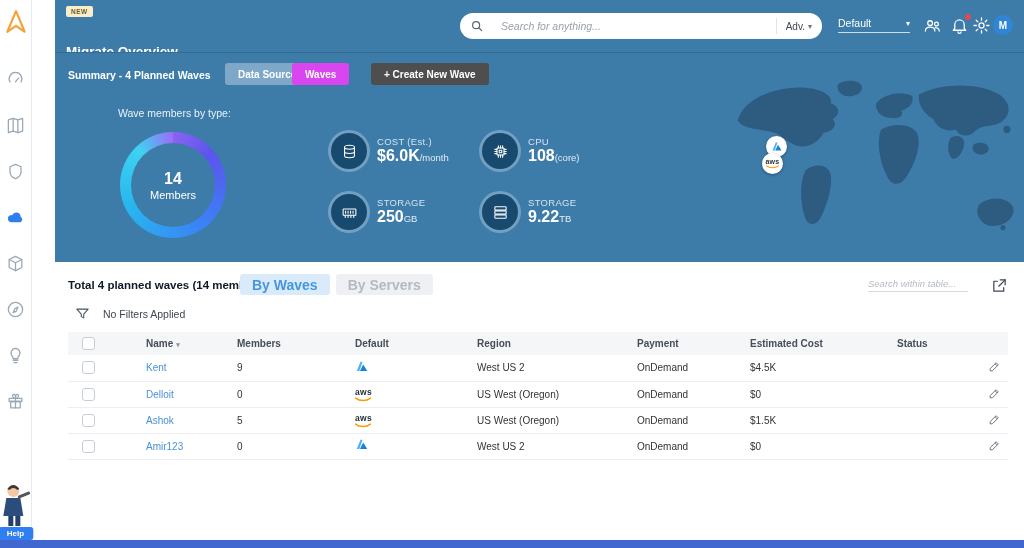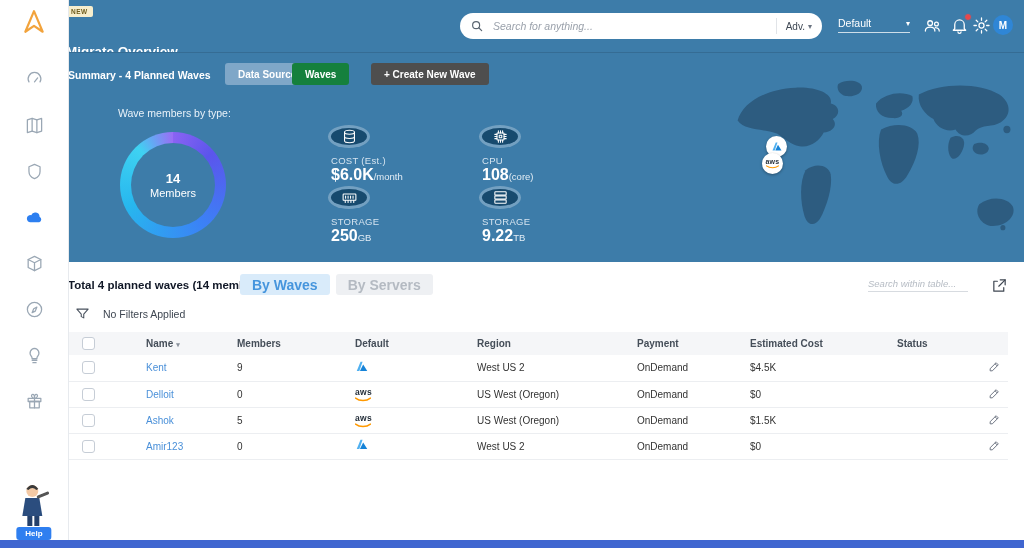--- a/index.html
+++ b/index.html
@@ -5,39 +5,39 @@
   * { box-sizing: border-box; margin: 0; padding: 0; }
   html,body { width:1024px; height:548px; }
   body {
     position: relative;
     font-family: "Liberation Sans", sans-serif;
     background:#fff;
     overflow:hidden;
   }
 
   
-  .sidebar { position:absolute; left:0; top:0; width:69px; height:548px; background:#fff;
+  .sidebar { position:absolute; left:0; top:0; width:32px; height:548px; background:#fff;
              border-right:1px solid #e7eaee; z-index:10; }
   .logo { position:absolute; top:9px; left:50%; transform:translateX(-50%); }
   .side-icons { position:absolute; top:68px; left:0; width:100%; display:flex; flex-direction:column; align-items:center; gap:24px; }
   .side-icon { width:22px; height:22px; display:flex; align-items:center; justify-content:center; cursor:pointer; }
   .side-icon svg { width:19px; height:19px; stroke:#9aa7b4; fill:none; stroke-width:1.6; stroke-linejoin:round; stroke-linecap:round; }
   .side-icon.active svg { stroke:none; fill:#2d7ff0; }
   .help-widget { position:absolute; bottom:8px; left:50%; transform:translateX(-50%); display:flex; flex-direction:column; align-items:center; cursor:pointer; }
   .help-label { background:#2f7ff0; color:#fff; font-size:8px; font-weight:bold; padding:2px 9px; border-radius:3px; margin-top:-2px; }
 
   
   .topbar { position:absolute; left:55px; top:0; width:969px; height:52px; background:#3d7ca9; }
   .new-badge { position:absolute; left:11px; top:6px; background:#f7eecd; color:#6f5c1c; font-size:6.5px;
                font-weight:bold; padding:2px 5px; border-radius:2px; letter-spacing:.5px; }
   .page-title { position:absolute; left:11px; top:19px; color:#fff; font-size:13.5px; font-weight:bold;margin-top:25px; }
   .search-pill { position:absolute; left:405px; top:13px; width:362px; height:26px; background:#fff; border-radius:13px;
                  display:flex; align-items:center; padding:0 10px; }
   .search-pill input { flex:1; border:none; outline:none; font-size:10.5px; font-style:italic; color:#333;
-                       background:transparent; margin-left:9px; font-family:"Liberation Sans", sans-serif; }
+                       background:transparent; margin-left:17px; font-family:"Liberation Sans", sans-serif; }
   .search-pill input::placeholder { color:#9aa1ab; font-style:italic; }
   .adv { display:flex; align-items:center; gap:3px; font-size:10px; color:#3f4854; border-left:1px solid #e1e4e8;
          padding-left:9px; height:16px; cursor:pointer; white-space:nowrap; }
   .adv .chev { font-size:8px; color:#6a7380; }
   .workspace { position:absolute; left:783px; top:17px; width:72px; color:#fff; font-size:10.5px;
                border-bottom:1px solid rgba(255,255,255,.75); padding-bottom:3px;
                display:flex; justify-content:space-between; align-items:center; cursor:pointer; }
   .workspace .chev { font-size:8px; }
   .top-icon { position:absolute; top:16px; width:19px; height:19px; cursor:pointer; }
   .top-icon svg { width:19px; height:19px; }
@@ -46,33 +46,33 @@
   .avatar { position:absolute; left:938px; top:15px; width:20px; height:20px; border-radius:50%; background:#2f86d6;
             color:#fff; font-size:10px; font-weight:bold; display:flex; align-items:center; justify-content:center; cursor:pointer; }
 
   
   .hero { position:absolute; left:55px; top:52px; width:969px; height:210px; background:#3d7ca9;
           border-top:1px solid rgba(0,0,0,.12); overflow:hidden; }
   .summary { position:absolute; left:13px; top:16px; color:#fff; font-size:10.5px; font-weight:bold; }
   .hbtn { position:absolute; top:10px; height:22px; border-radius:3px; font-size:10px; font-weight:bold; color:#fff;
           display:flex; align-items:center; padding:0 13px; border:none; cursor:pointer; font-family:"Liberation Sans", sans-serif; }
   .btn-ds { left:170px; background:#7fa7c8; }
-  .btn-waves { left:237px; background:#15803d; }
+  .btn-waves { left:237px; background:#d946ef; }
   .btn-create { left:316px; background:#4e4e4e; }
 
   .donut-label { position:absolute; left:63px; top:54px; color:#e9f2f9; font-size:10.5px; }
   .donut { position:absolute; left:65px; top:79px; width:106px; height:106px; border-radius:50%;
            background:conic-gradient(from 0deg,#8a63f3 0%,#5b55ec 14%,#3b82f6 40%,#27b7ee 68%,#3fd2f2 88%,#9a6df5 100%); }
   .donut::after { content:""; position:absolute; inset:11px; background:#3d7ca9; border-radius:50%; }
   .donut-center { position:absolute; inset:0; z-index:2; display:flex; flex-direction:column; align-items:center; justify-content:center; color:#fff; }
-  .donut-center .v { font-size:13px; font-weight:bold; }
+  .donut-center .v { font-size:16px; font-weight:bold; }
   .donut-center .u { font-size:11px; margin-top:1px; }
 
   .stats { position:absolute; left:276px; top:75px; display:grid; grid-template-columns:151px 160px; grid-template-rows:46px 46px; row-gap:15px; }
-  .stat { display:flex; gap:10px;flex-direction:column; }
+  .stat { display:flex; align-items:center; gap:10px; }
   .stat-icon { width:36px; height:36px; min-width:36px; border-radius:50%; background:#174a6e;
                display:flex; align-items:center; justify-content:center; box-shadow:0 0 0 3px rgba(255,255,255,.28); }
   .stat-icon svg { width:17px; height:17px; stroke:#fff; fill:none; stroke-width:1.5; stroke-linecap:round; stroke-linejoin:round; }
   .stat-label { color:#d5e4f0; font-size:9.5px; letter-spacing:.3px; }
   .stat-value { color:#fff; font-size:16px; font-weight:bold; line-height:1.15; }
   .stat-suffix { font-size:9.5px; font-weight:normal; color:#e3edf5; }
 
   .map { position:absolute; left:670px; top:18px; width:292px; height:188px; }
   .map svg { width:100%; height:100%; }
   .pin { position:absolute; width:21px; height:21px; background:#fff; border-radius:50%;

